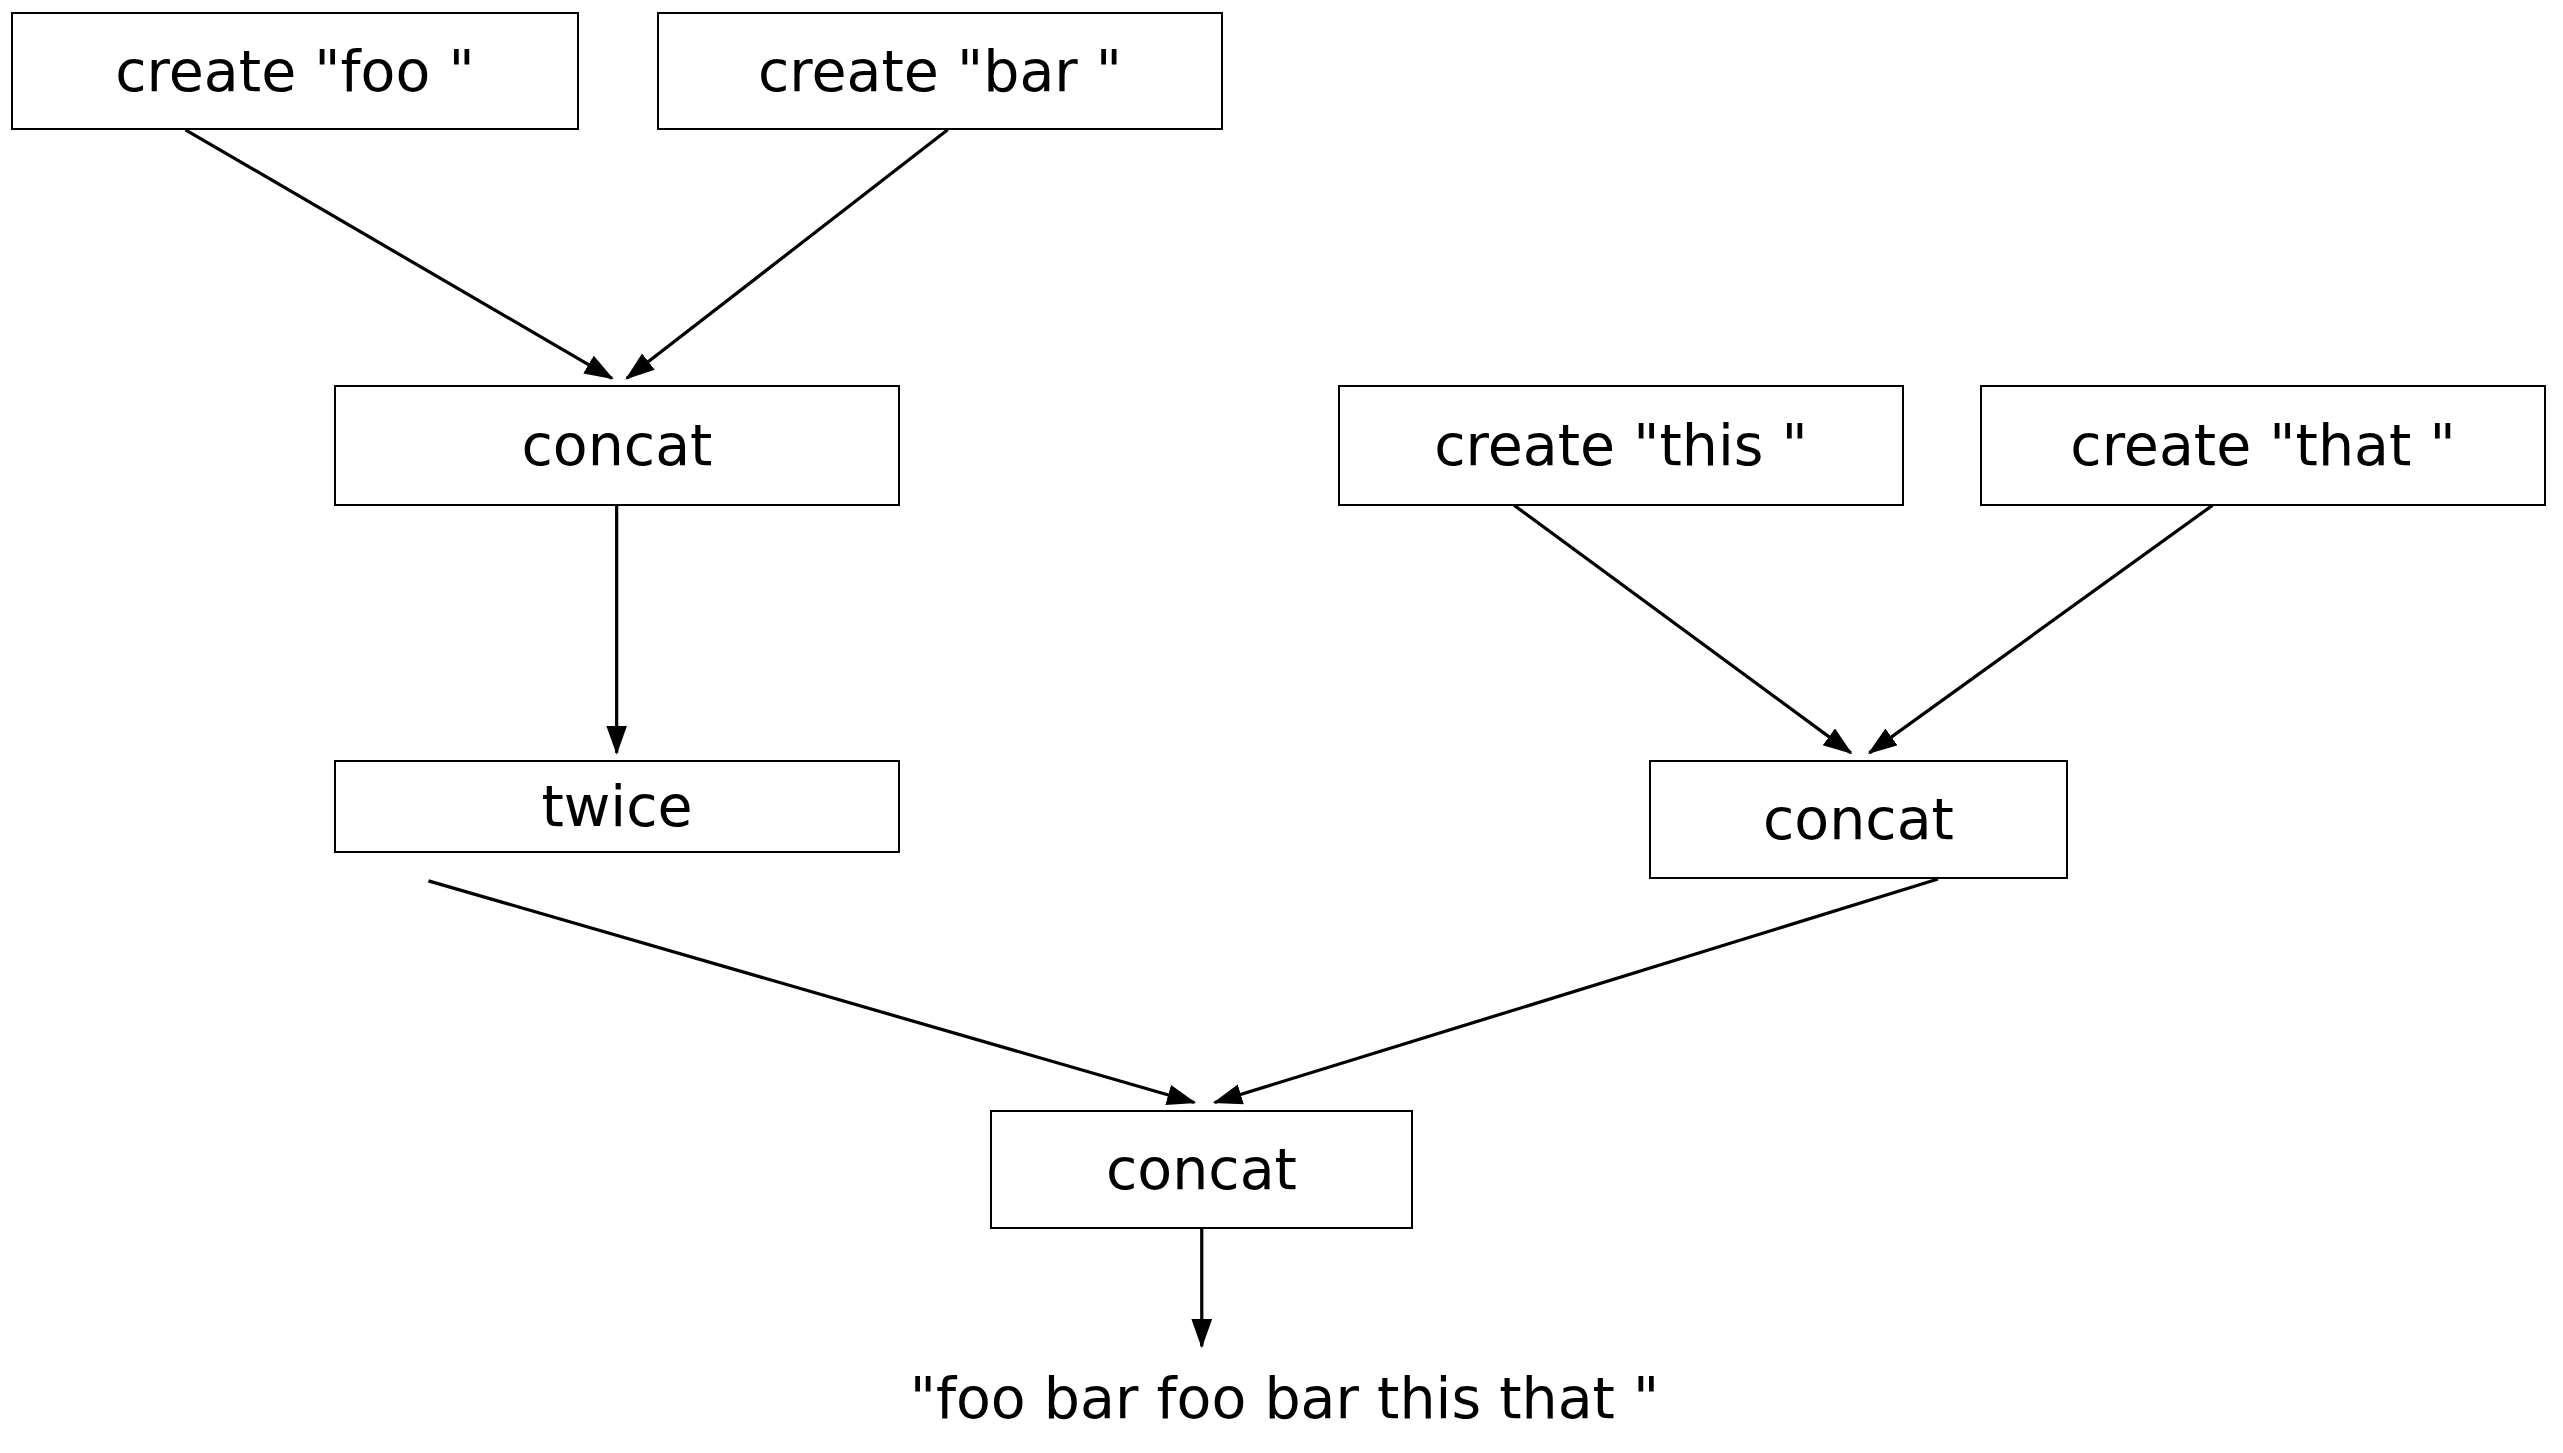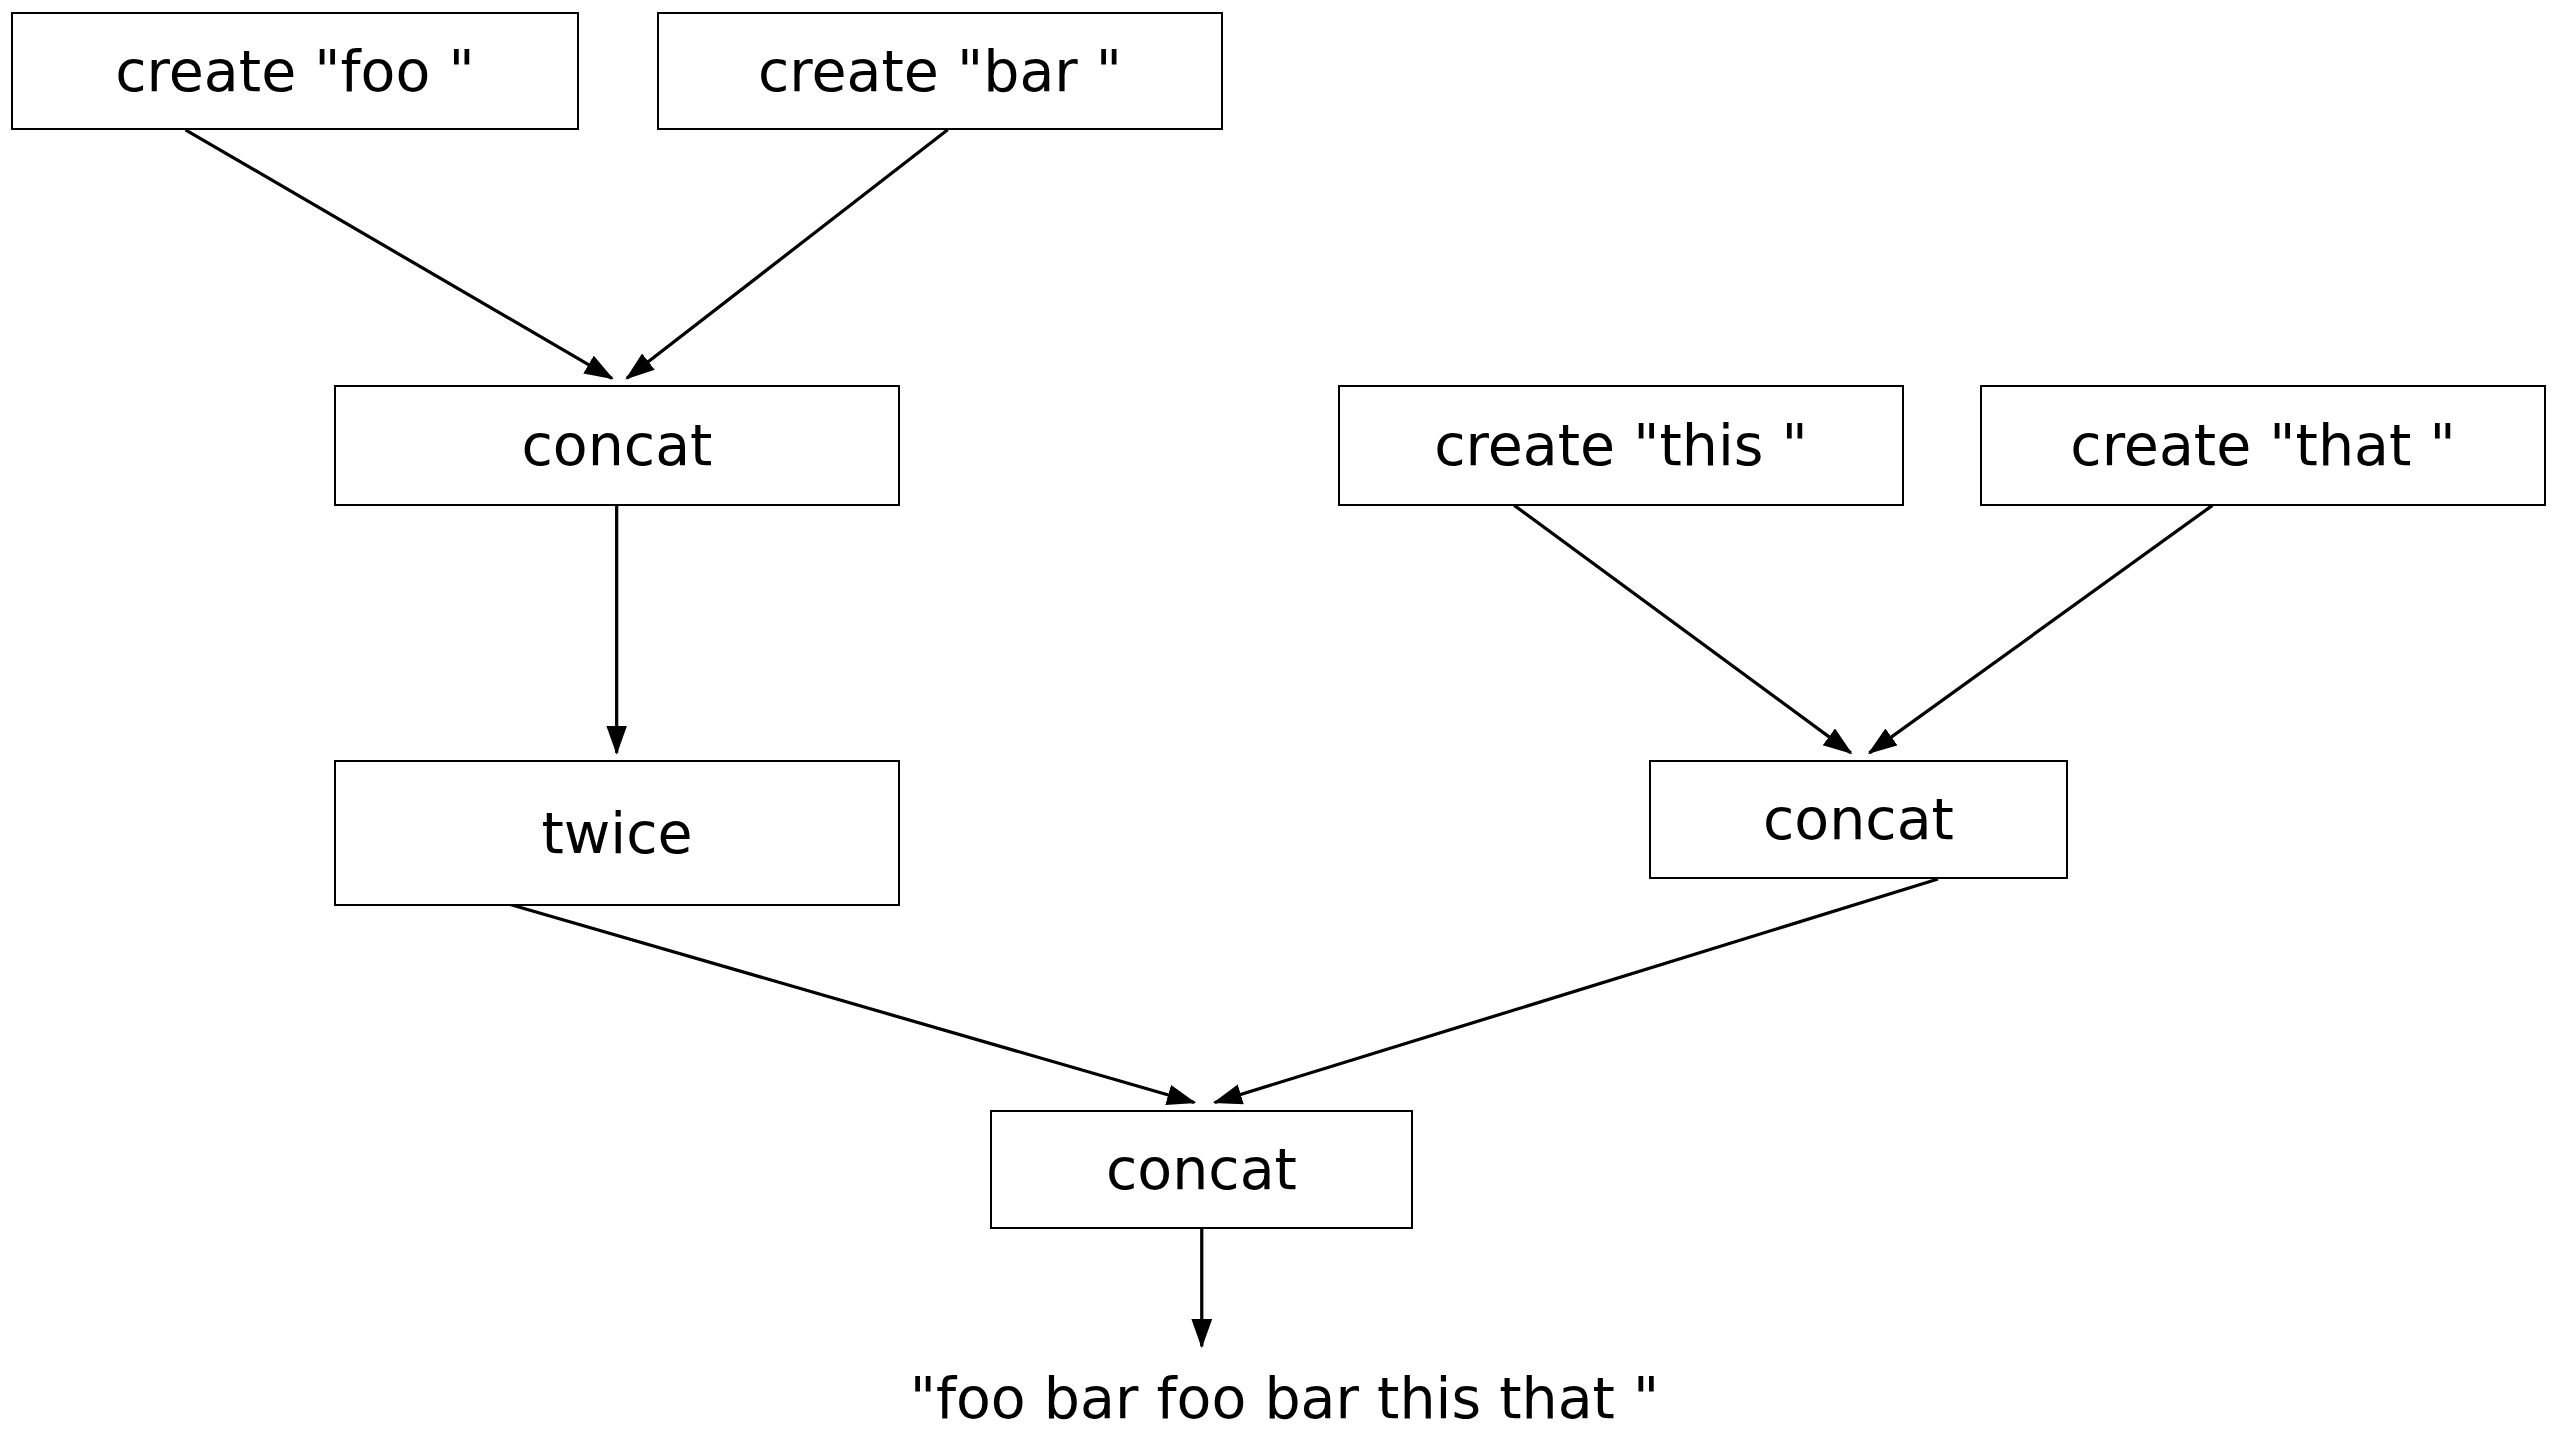--- a/index.html
+++ b/index.html
@@ -97,21 +97,21 @@
   </div>
 
   <div class="node" style="left:1338px; top:385px; width:566px; height:121px;">
     <span class="node-label">create "this "</span>
   </div>
 
   <div class="node" style="left:1980px; top:385px; width:566px; height:121px;">
     <span class="node-label">create "that "</span>
   </div>
 
-  <div class="node" style="left:334px; top:760px; width:566px; height:146px;">
+  <div class="node" style="left:334px; top:760px; width:566px; height:93px;">
     <span class="node-label">twice</span>
   </div>
 
   <div class="node" style="left:1649px; top:760px; width:419px; height:119px;">
     <span class="node-label">concat</span>
   </div>
 
   <div class="node" style="left:990px; top:1110px; width:423px; height:119px;">
     <span class="node-label">concat</span>
   </div>

